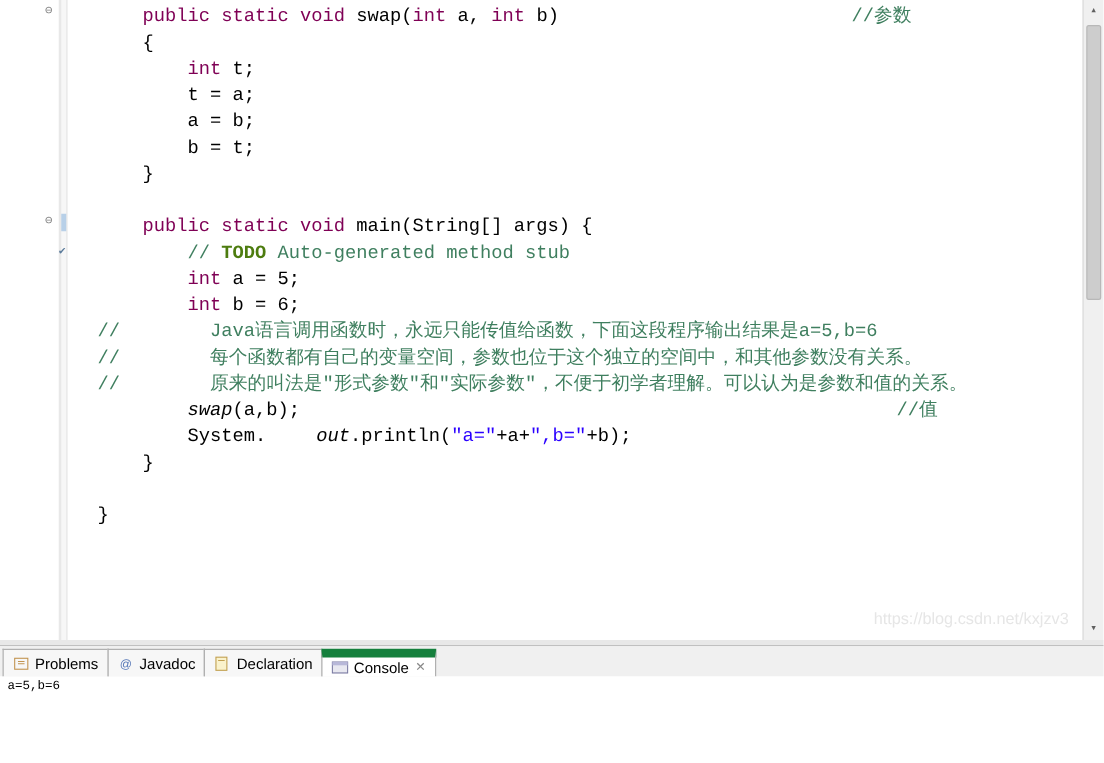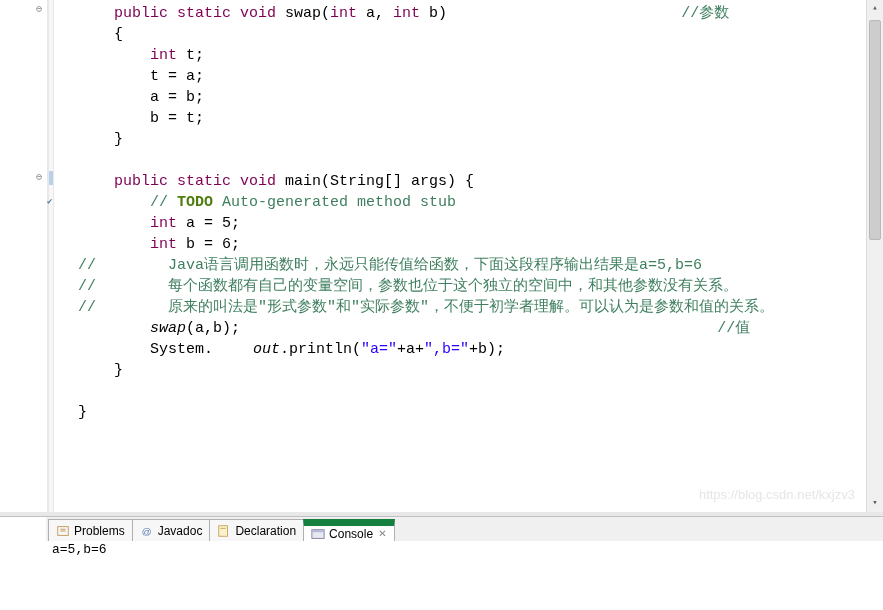--- a/index.html
+++ b/index.html
@@ -106,21 +106,20 @@
   .panel-separator {
     height: 4px;
     background: #e8e8e8;
     cursor: ns-resize;
   }
   .bottom-panel {
     height: 94px;
     display: flex;
     flex-direction: column;
     border-top: 1px solid #c0c0c0;
-    padding-left: 46px;
   }
   .tabs-row {
     display: flex;
     align-items: flex-end;
     height: 24px;
     background: #f0f0f0;
     font-family: "Segoe UI", Tahoma, sans-serif;
     font-size: 12px;
     padding-left: 2px;
   }
@@ -146,21 +145,21 @@
   .console-header {
     font-family: "Segoe UI", Tahoma, sans-serif;
     font-size: 12px;
     color: #888;
     padding: 3px 6px 0 6px;
     white-space: nowrap;
     overflow: hidden;
   }
   .console-body {
     font-family: "Consolas", "Courier New", monospace;
-    font-size: 13px;
+    font-size: 10px;
     padding: 0 6px;
     line-height: 17px;
   }
   .watermark {
     position: absolute;
     right: 28px;
     bottom: 108px;
     font-family: Arial, sans-serif;
     font-size: 13px;
     color: #e6e6e6;

